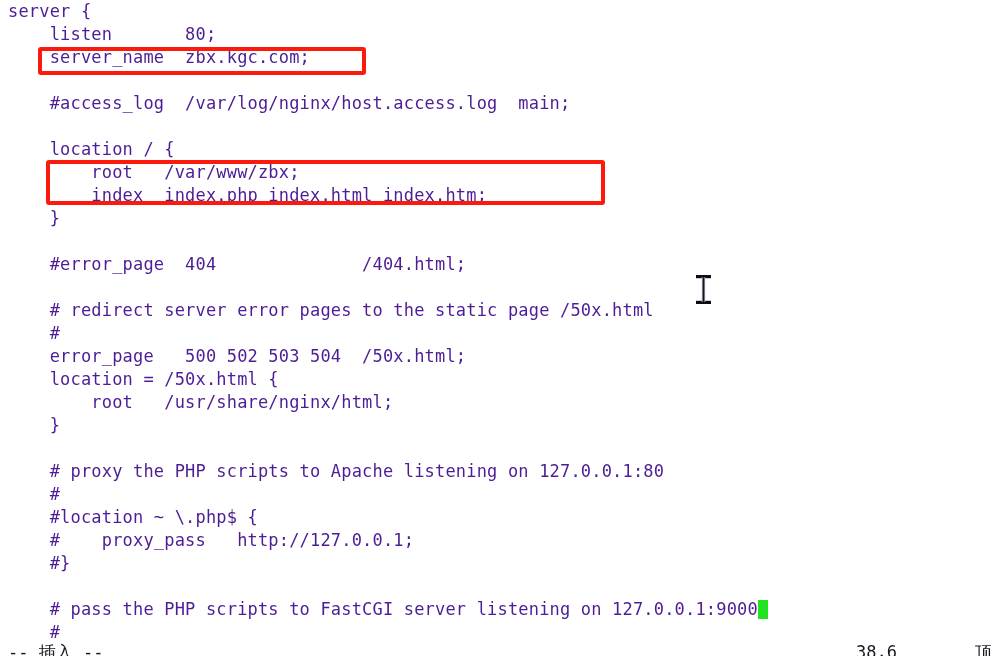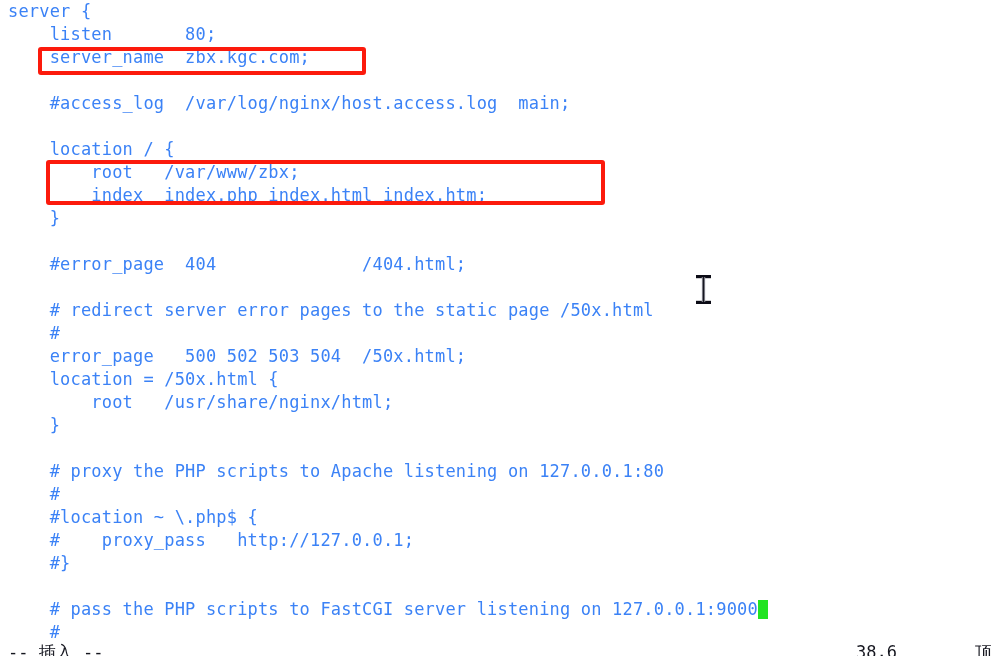--- a/index.html
+++ b/index.html
@@ -21,21 +21,21 @@
     position: absolute;
     left: 8px;
     top: 0px;
     width: 999px;
     margin: 0;
     padding: 0;
     font-family: "DejaVu Sans Mono", "Liberation Mono", monospace;
     font-size: 17px;
     line-height: 23px;
     letter-spacing: 0.18px;
-    color: #3b82f6;
+    color: #4c1d95;
     white-space: pre;
     -webkit-font-smoothing: antialiased;
   }
   .line {
     height: 23px;
     white-space: pre;
     display: block;
   }
 
   

